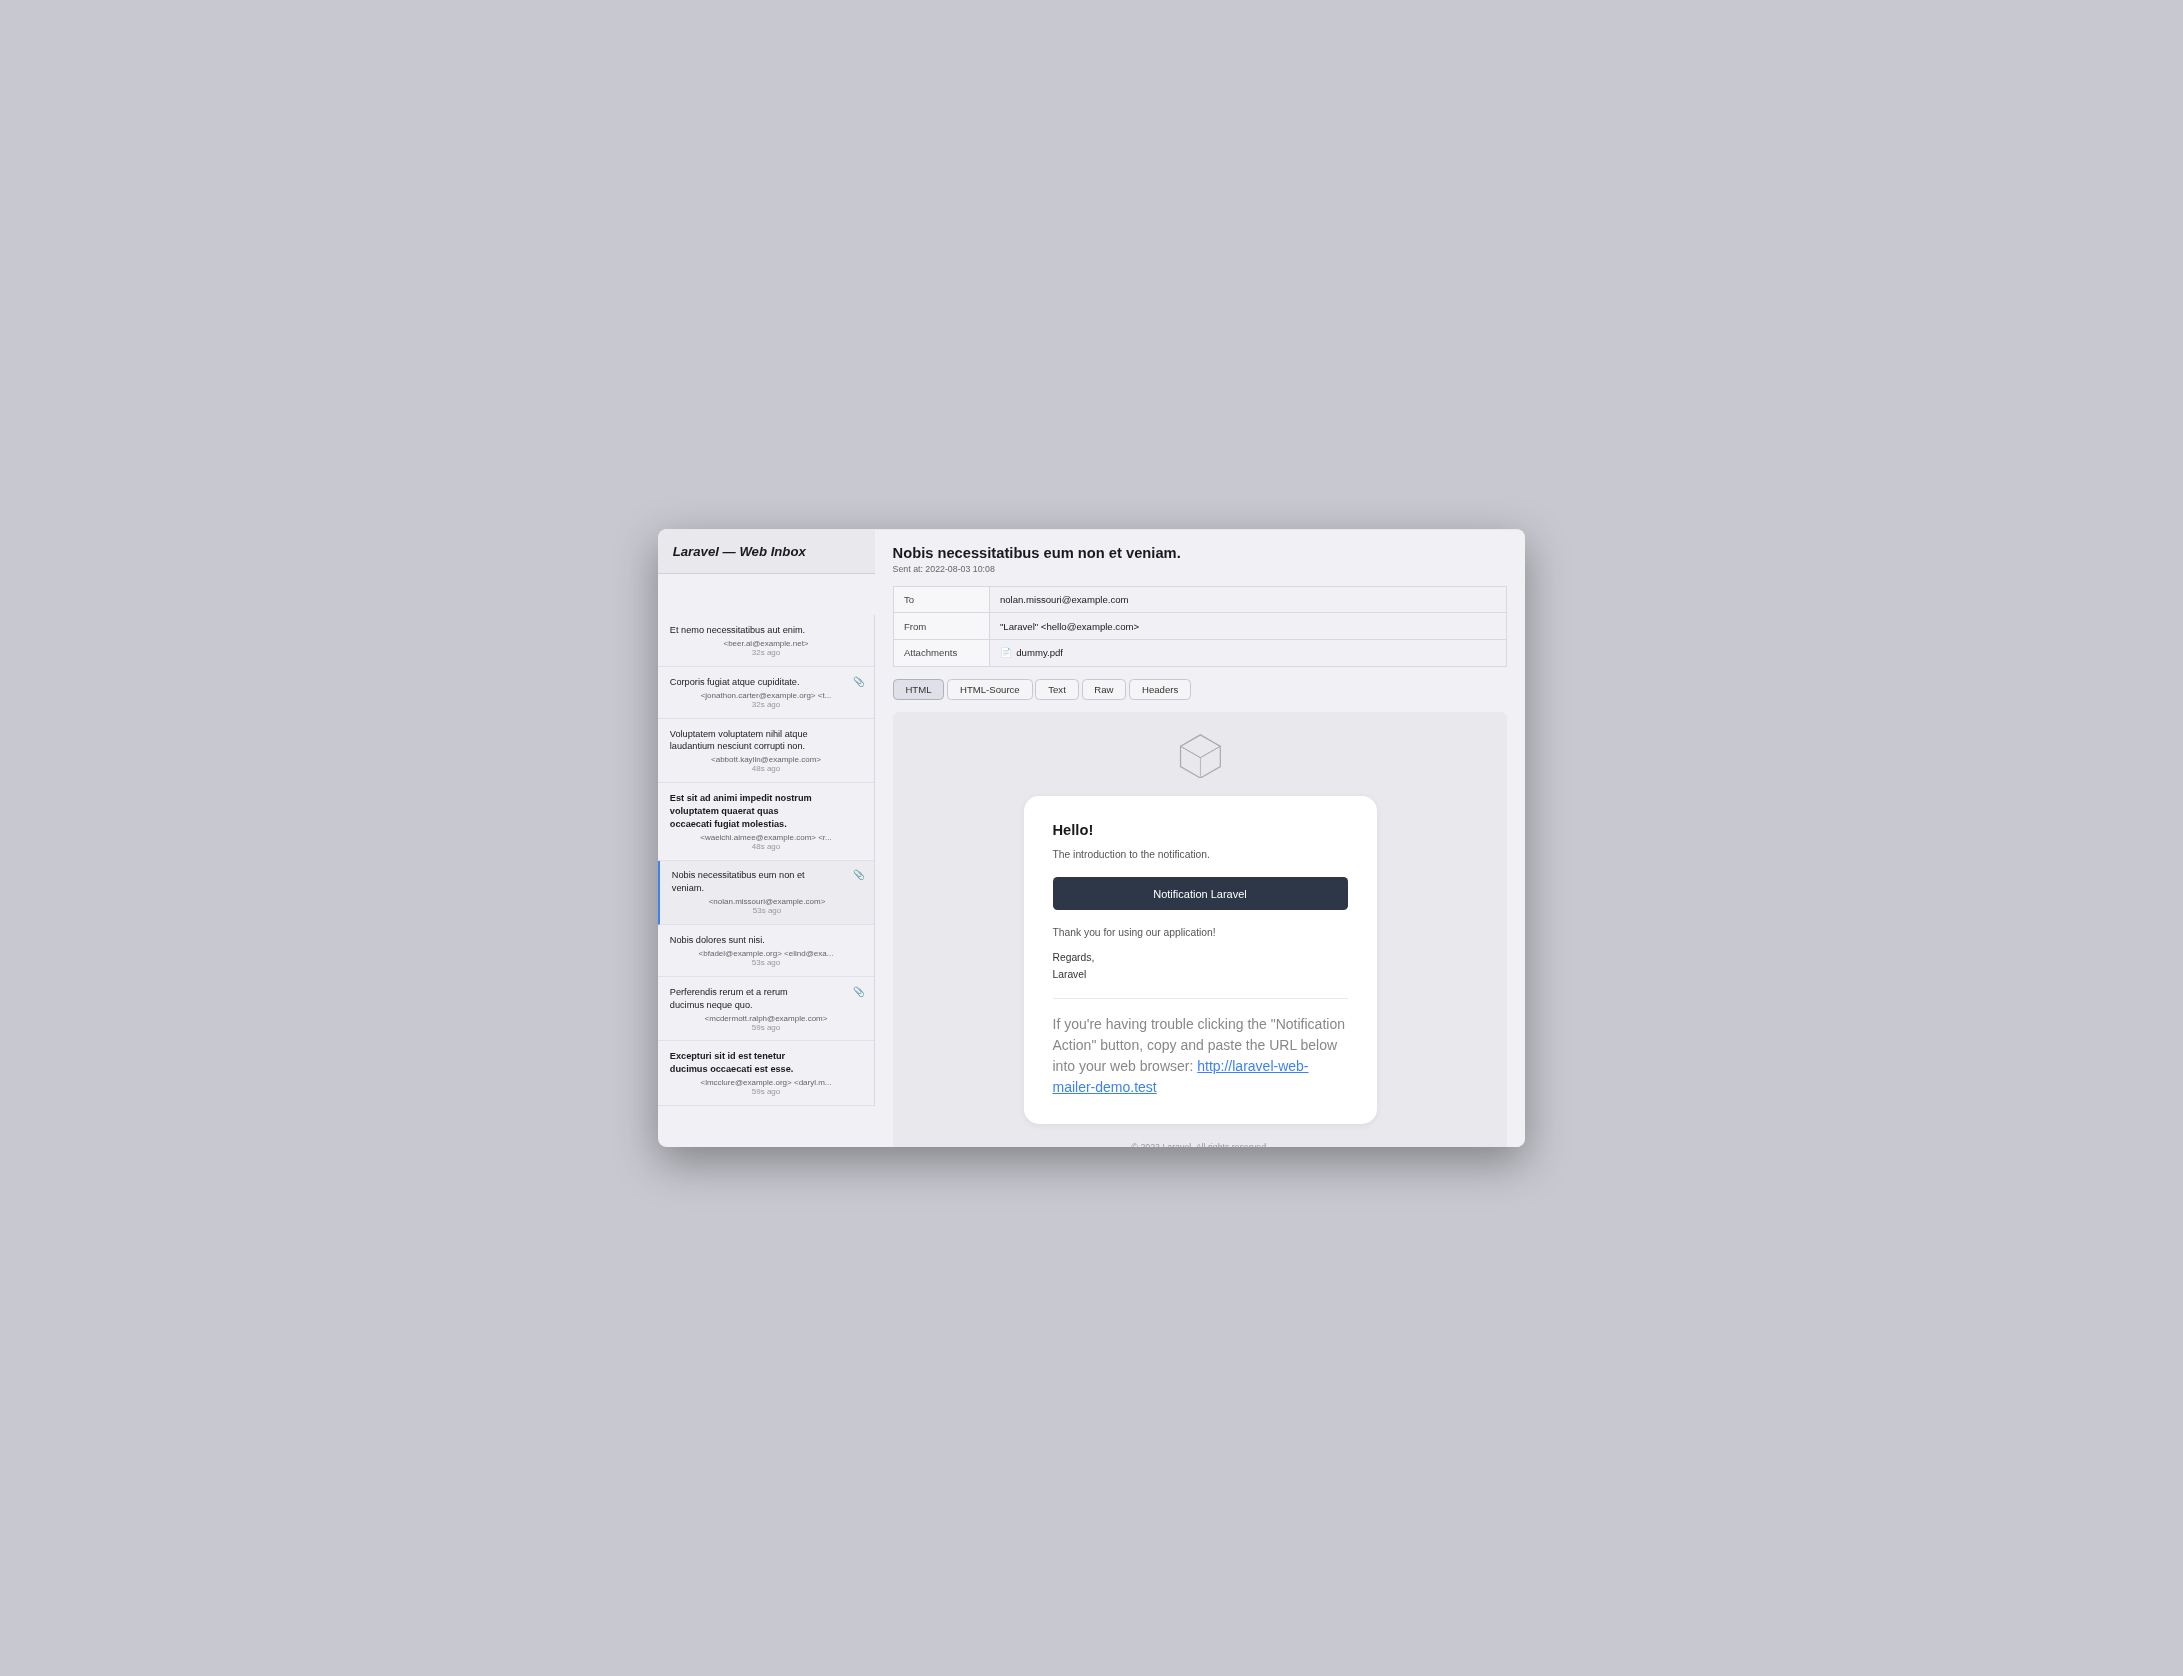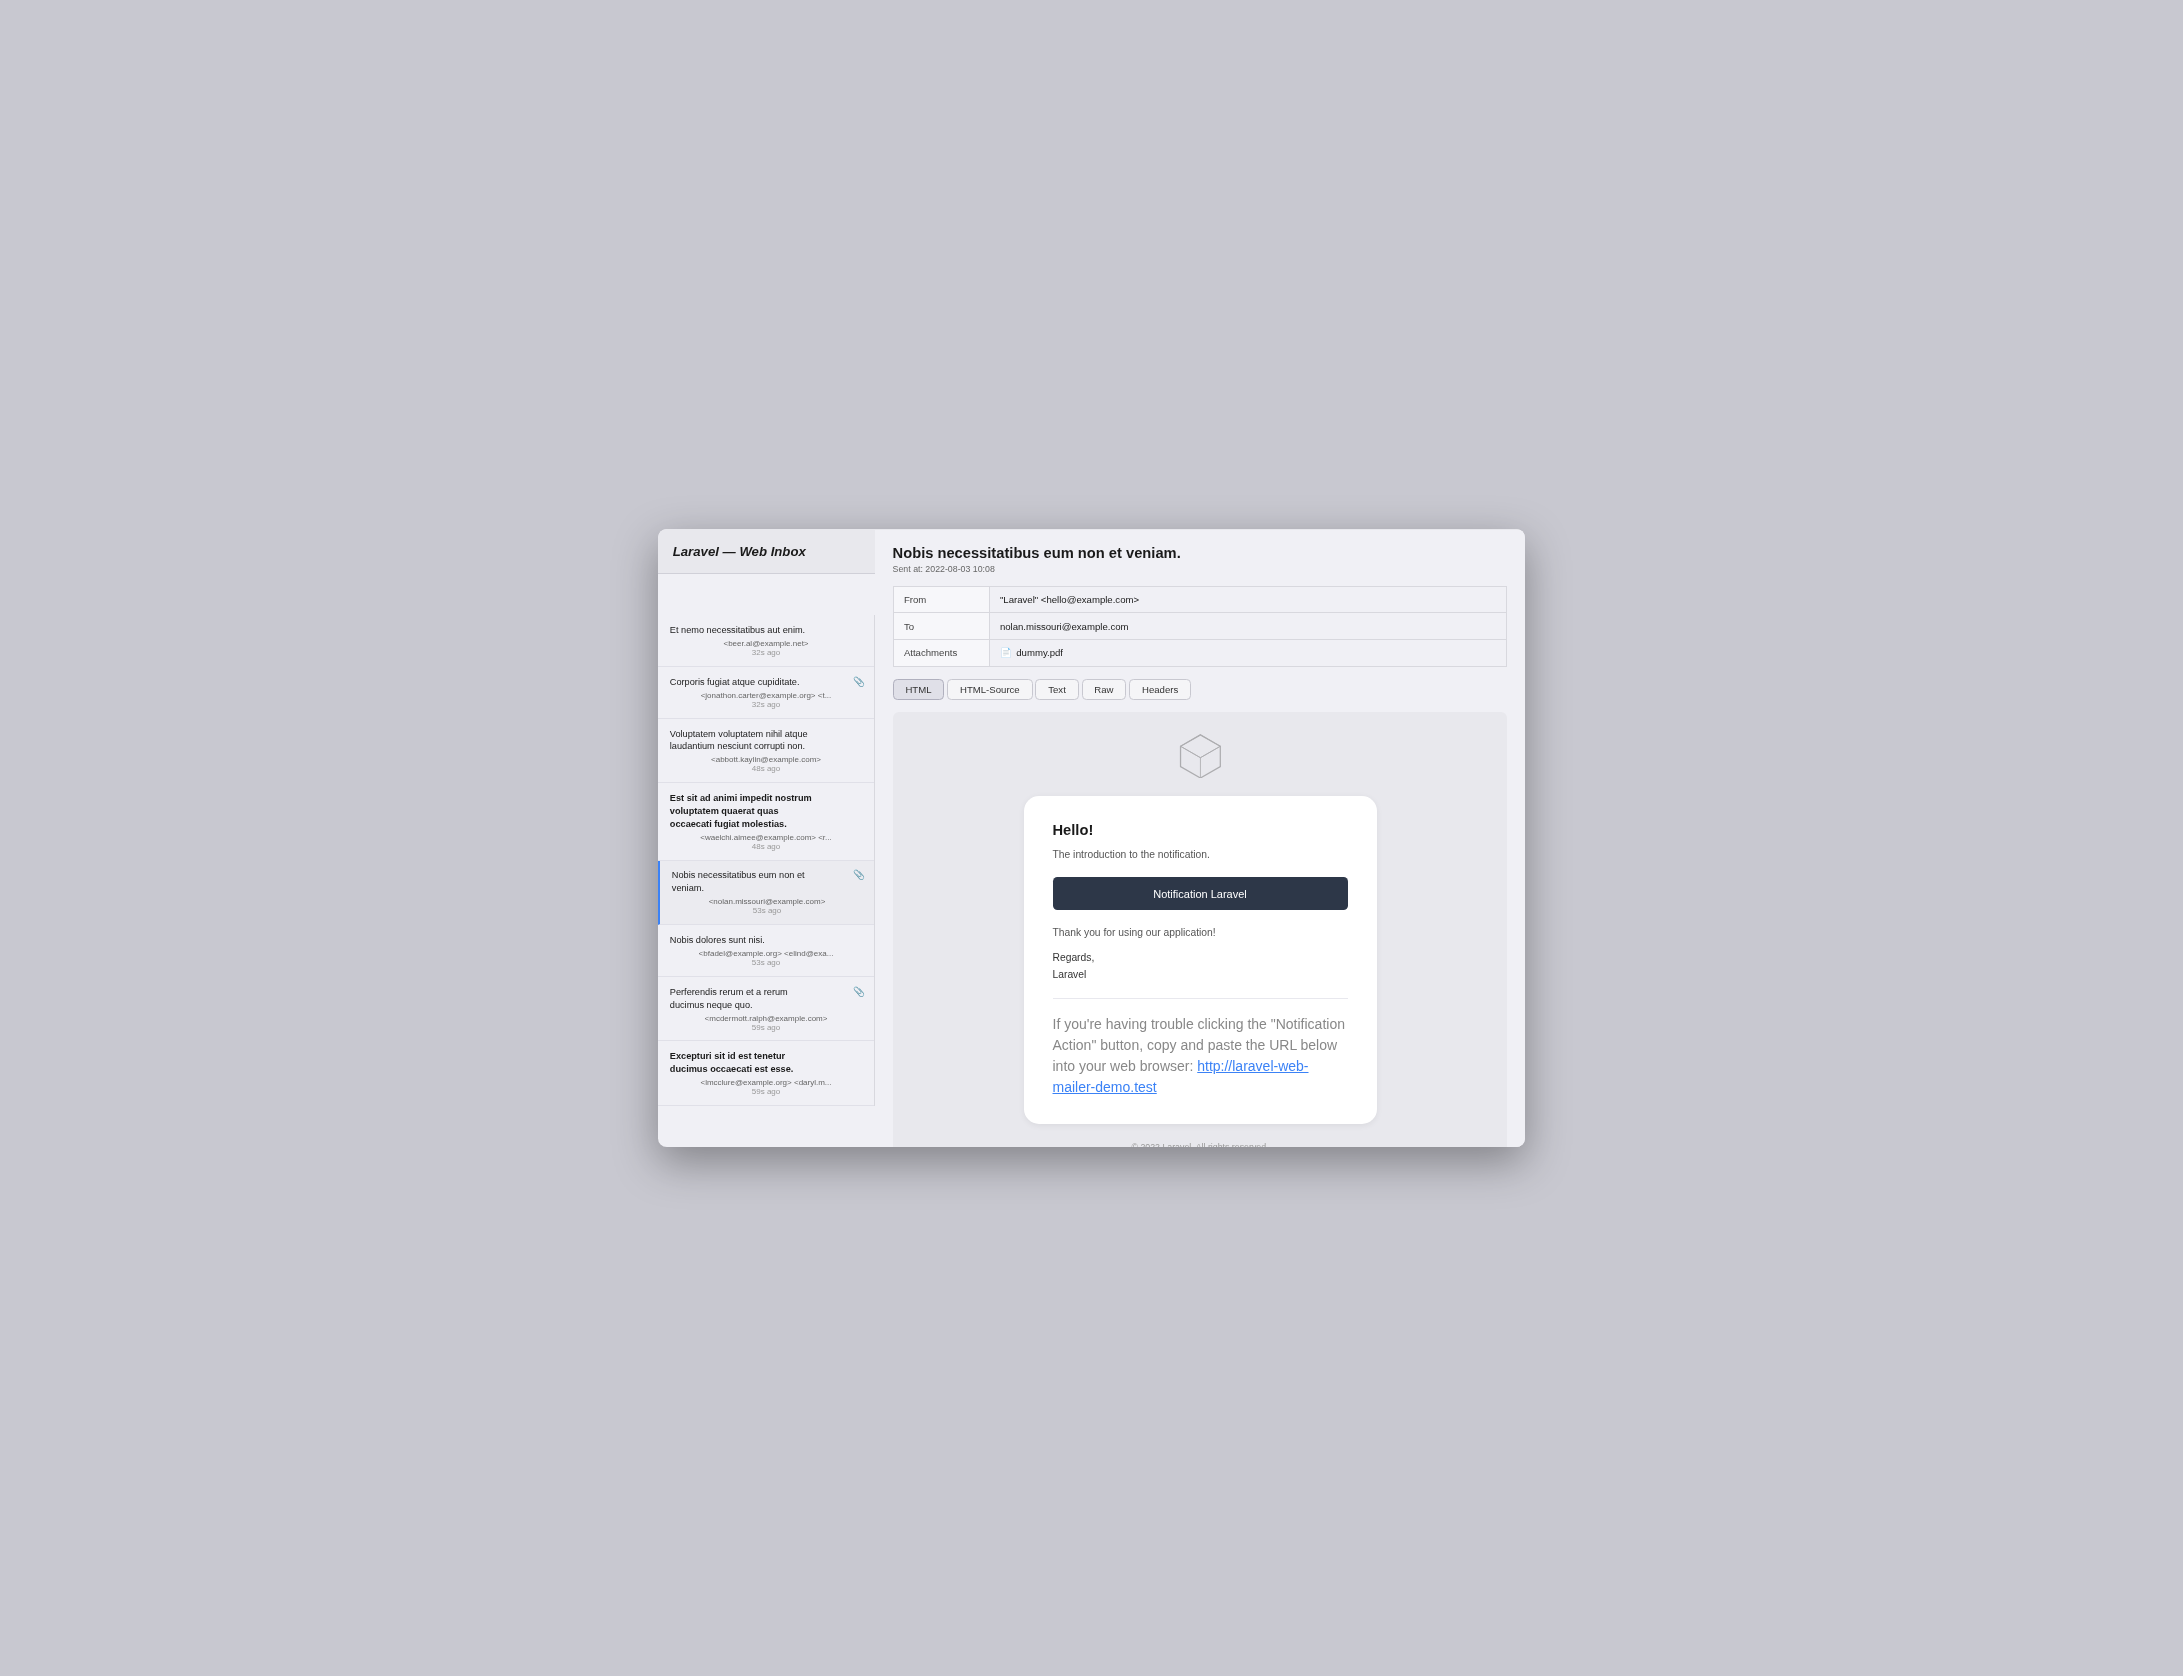--- a/index.html
+++ b/index.html
@@ -325,26 +325,26 @@
       </div>
 
     <div class="content-area">
       <div class="email-header">
         <div class="email-subject">Nobis necessitatibus eum non et veniam.</div>
         <div class="email-sent">Sent at: 2022-08-03 10:08</div>
 
         <table class="email-meta-table">
           <tbody>
               <tr>
+            <td>To</td>
+            <td>nolan.missouri@example.com</td>
+          </tr>
+          <tr>
             <td>From</td>
             <td>"Laravel" &lt;hello@example.com&gt;</td>
-          </tr>
-          <tr>
-            <td>To</td>
-            <td>nolan.missouri@example.com</td>
           </tr>
           <tr>
             <td>Attachments</td>
             <td>
               <div class="attachment-cell">
                 <span>📄</span>
                 <span>dummy.pdf</span>
               </div>
             </td>
           </tr>

